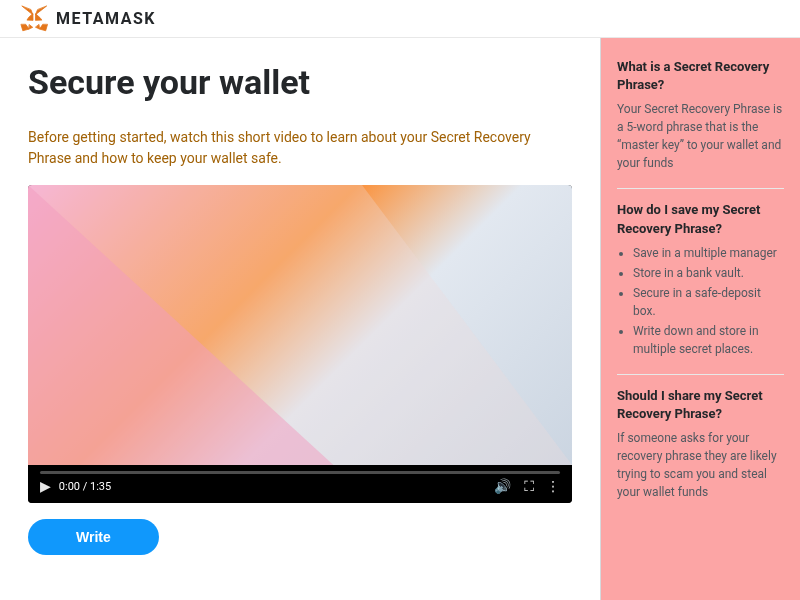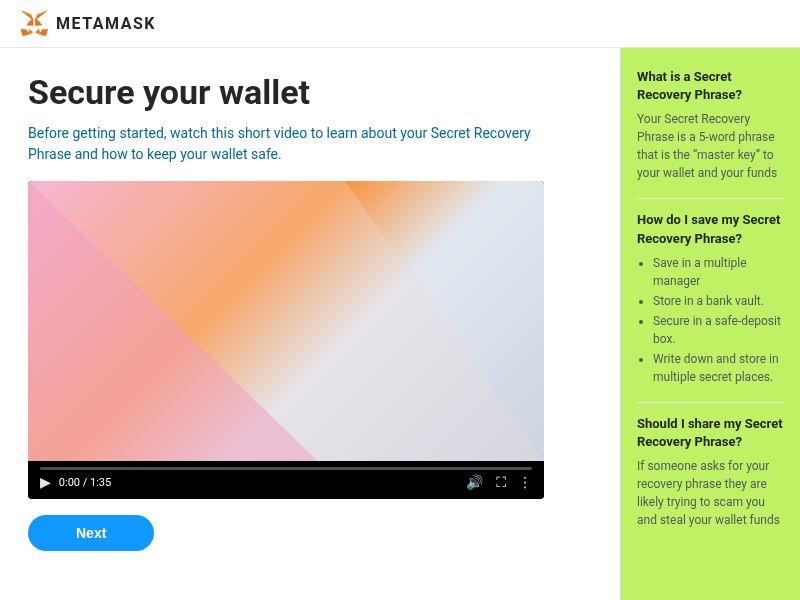--- a/index.html
+++ b/index.html
@@ -12,21 +12,21 @@
       display: flex;
       flex-direction: column;
     }
 
     
     .header {
       display: flex;
       align-items: center;
       padding: 12px 20px;
       border-bottom: 1px solid #e8e8e8;
-      height: 48px;
+      height: 38px;
     }
     .logo-container {
       display: flex;
       align-items: center;
       gap: 8px;
     }
     .logo-fox {
       width: 28px;
       height: 28px;
     }
@@ -48,27 +48,27 @@
     .left-content {
       flex: 1;
       padding: 24px 28px;
       overflow: hidden;
     }
 
     .page-title {
       font-size: 34px;
       font-weight: 700;
       color: #24272a;
-      margin-bottom: 10px;
+      margin-bottom: 24px;
       line-height: 1.2;
     }
 
     .page-subtitle {
       font-size: 14px;
-      color: #0369a1;
+      color: #a16207;
       margin-bottom: 16px;
       line-height: 1.5;
       max-width: 520px;
     }
 
     
     .video-container {
       width: 100%;
       max-width: 570px;
       background: #000;
@@ -163,26 +163,25 @@
       border-radius: 100px;
       padding: 10px 48px;
       font-size: 14px;
       font-weight: 700;
       cursor: pointer;
       display: inline-block;
     }
 
     
     .right-sidebar {
-      width: 180px;
+      width: 200px;
       border-left: 1px solid #d6d9dc;
       padding: 20px 16px;
       overflow-y: auto;
-      background: #bef264;
-      margin-left: 48px;
+      background: #fca5a5;
     }
 
     .sidebar-section {
       margin-bottom: 16px;
     }
 
     .sidebar-heading {
       font-size: 13px;
       font-weight: 700;
       color: #24272a;
@@ -264,21 +263,21 @@
           <div class="controls-right">
             <span class="control-icon">🔊</span>
             <span class="control-icon">⛶</span>
             <span class="control-icon">⋮</span>
           </div>
         </div>
       </div>
     </div>
 
     
-    <button class="next-button">Next</button>
+    <button class="next-button">Write</button>
   </div>
 
   <div class="right-sidebar">
 
     <div class="sidebar-section">
       <div class="sidebar-heading">What is a Secret Recovery Phrase?</div>
       <div class="sidebar-text">Your Secret Recovery Phrase is a 5-word phrase that is the “master key” to your wallet and your funds</div>
     </div>
 
     <div class="sidebar-divider"></div>

